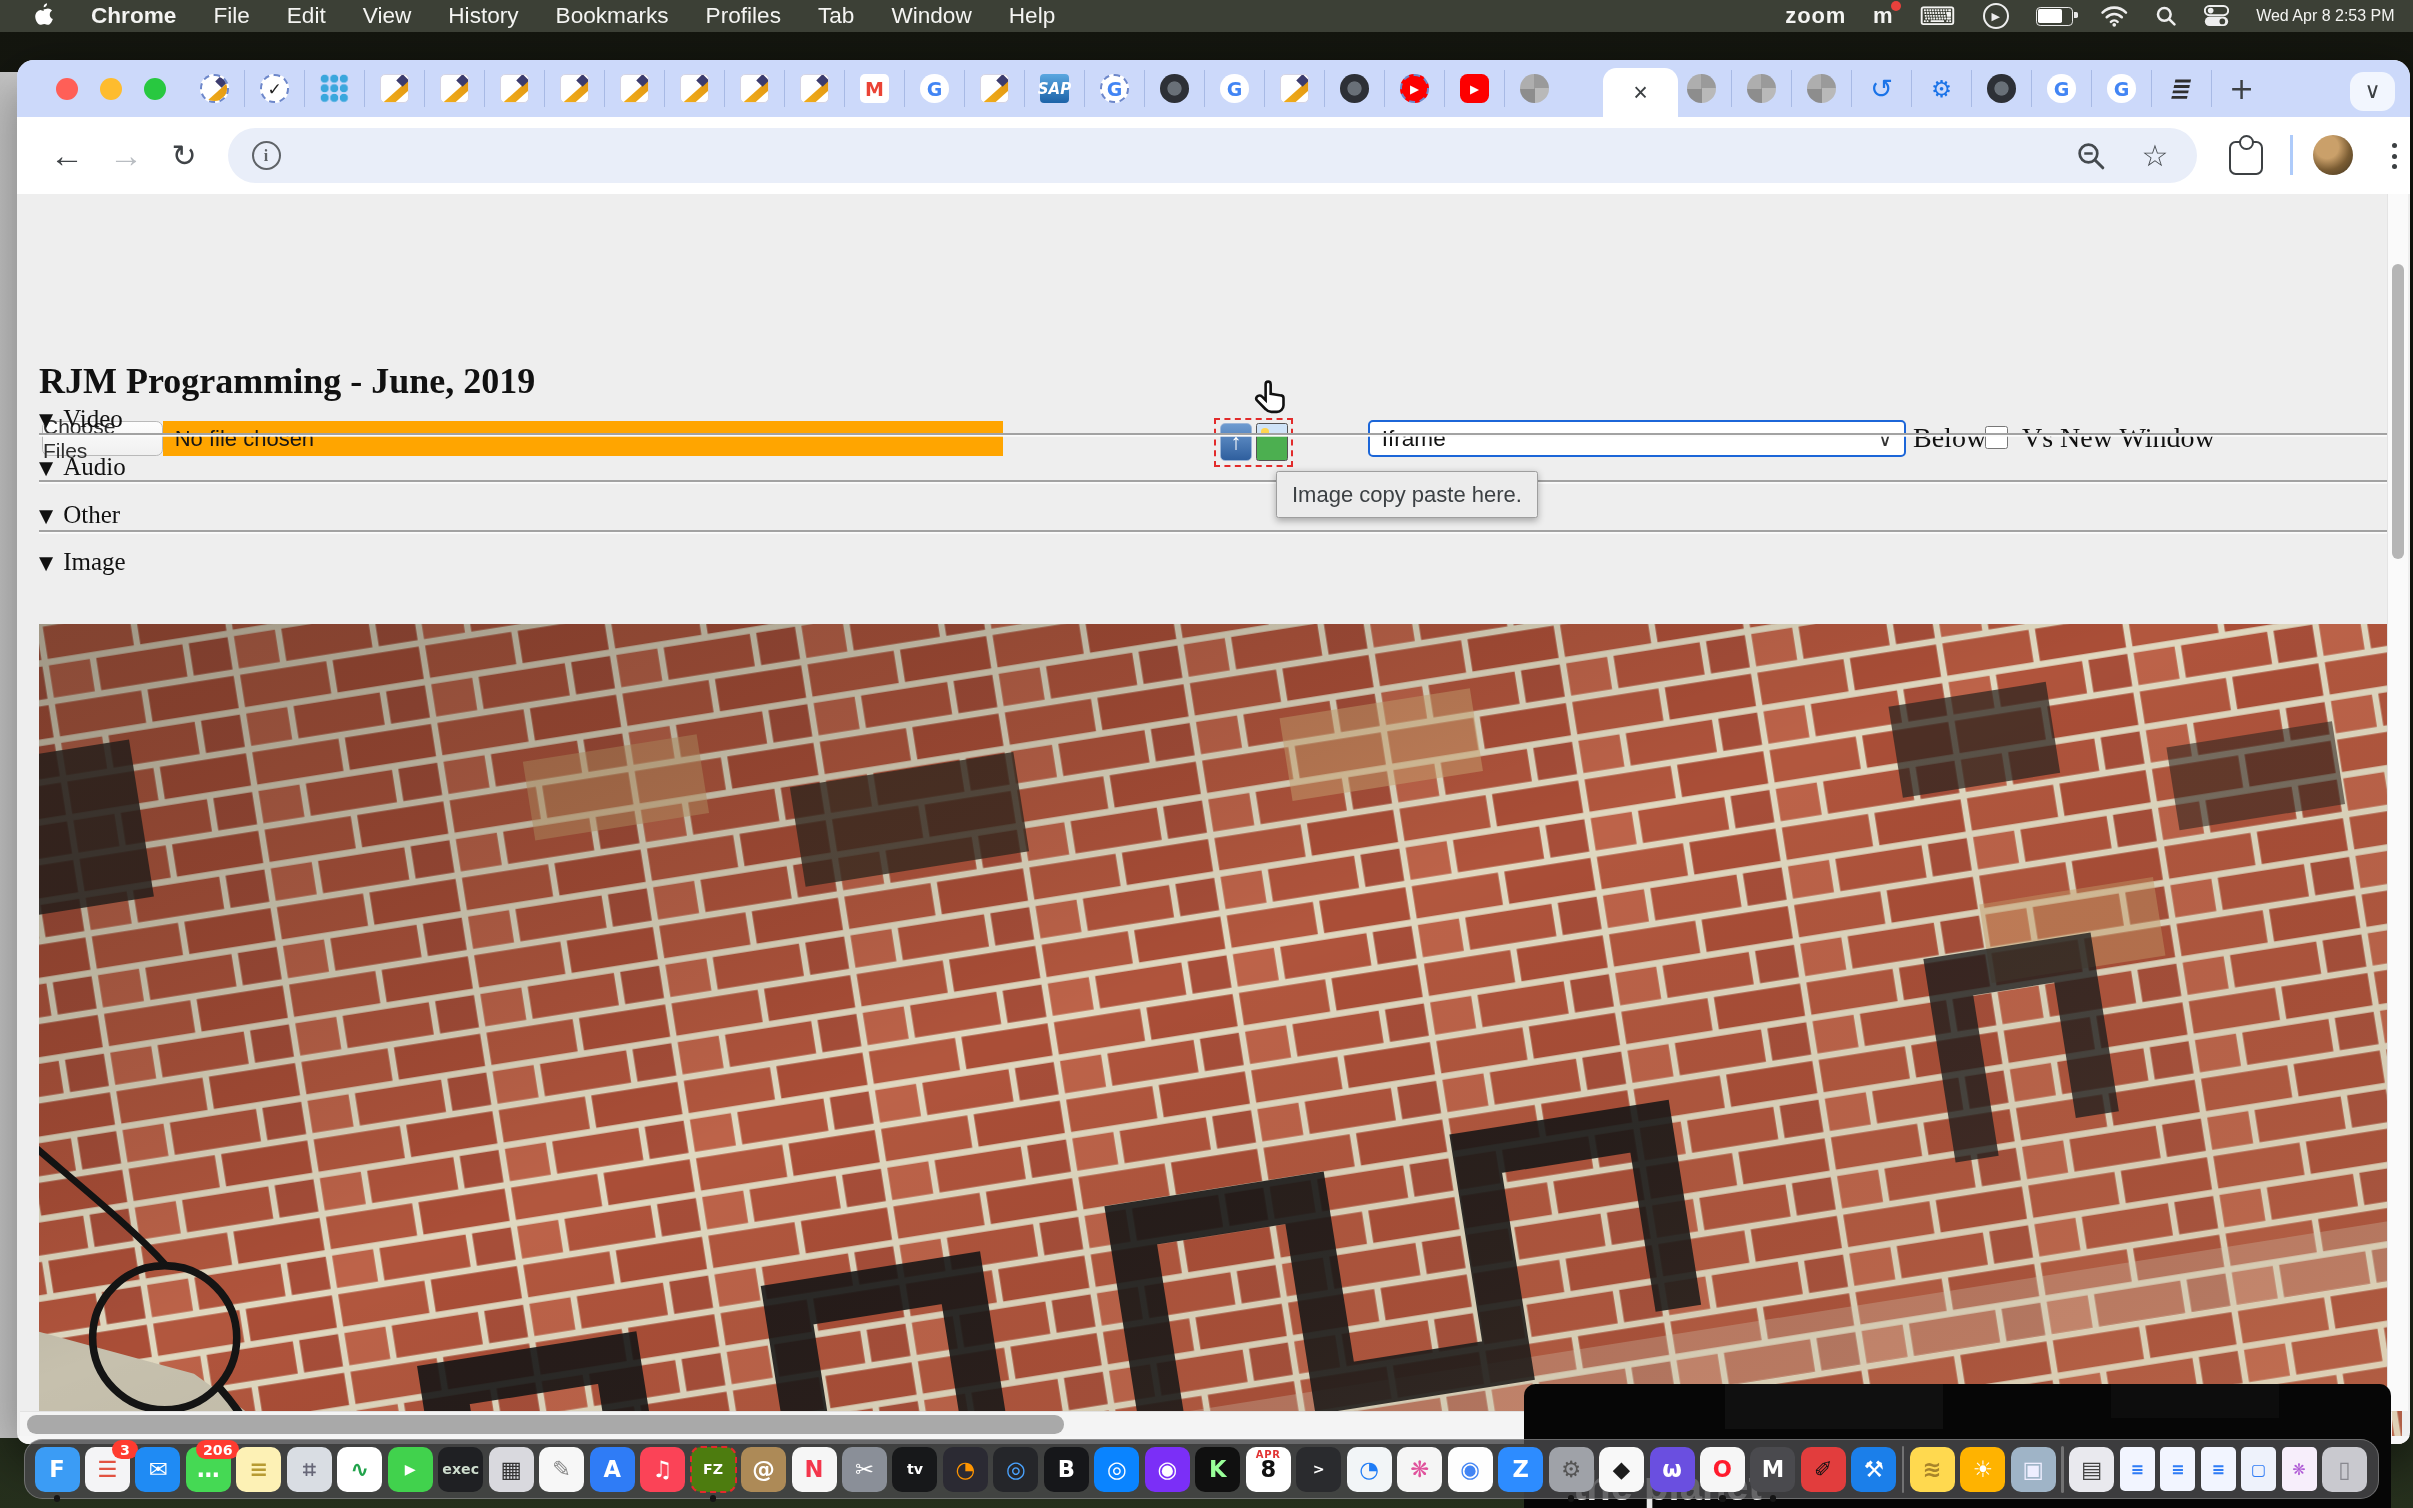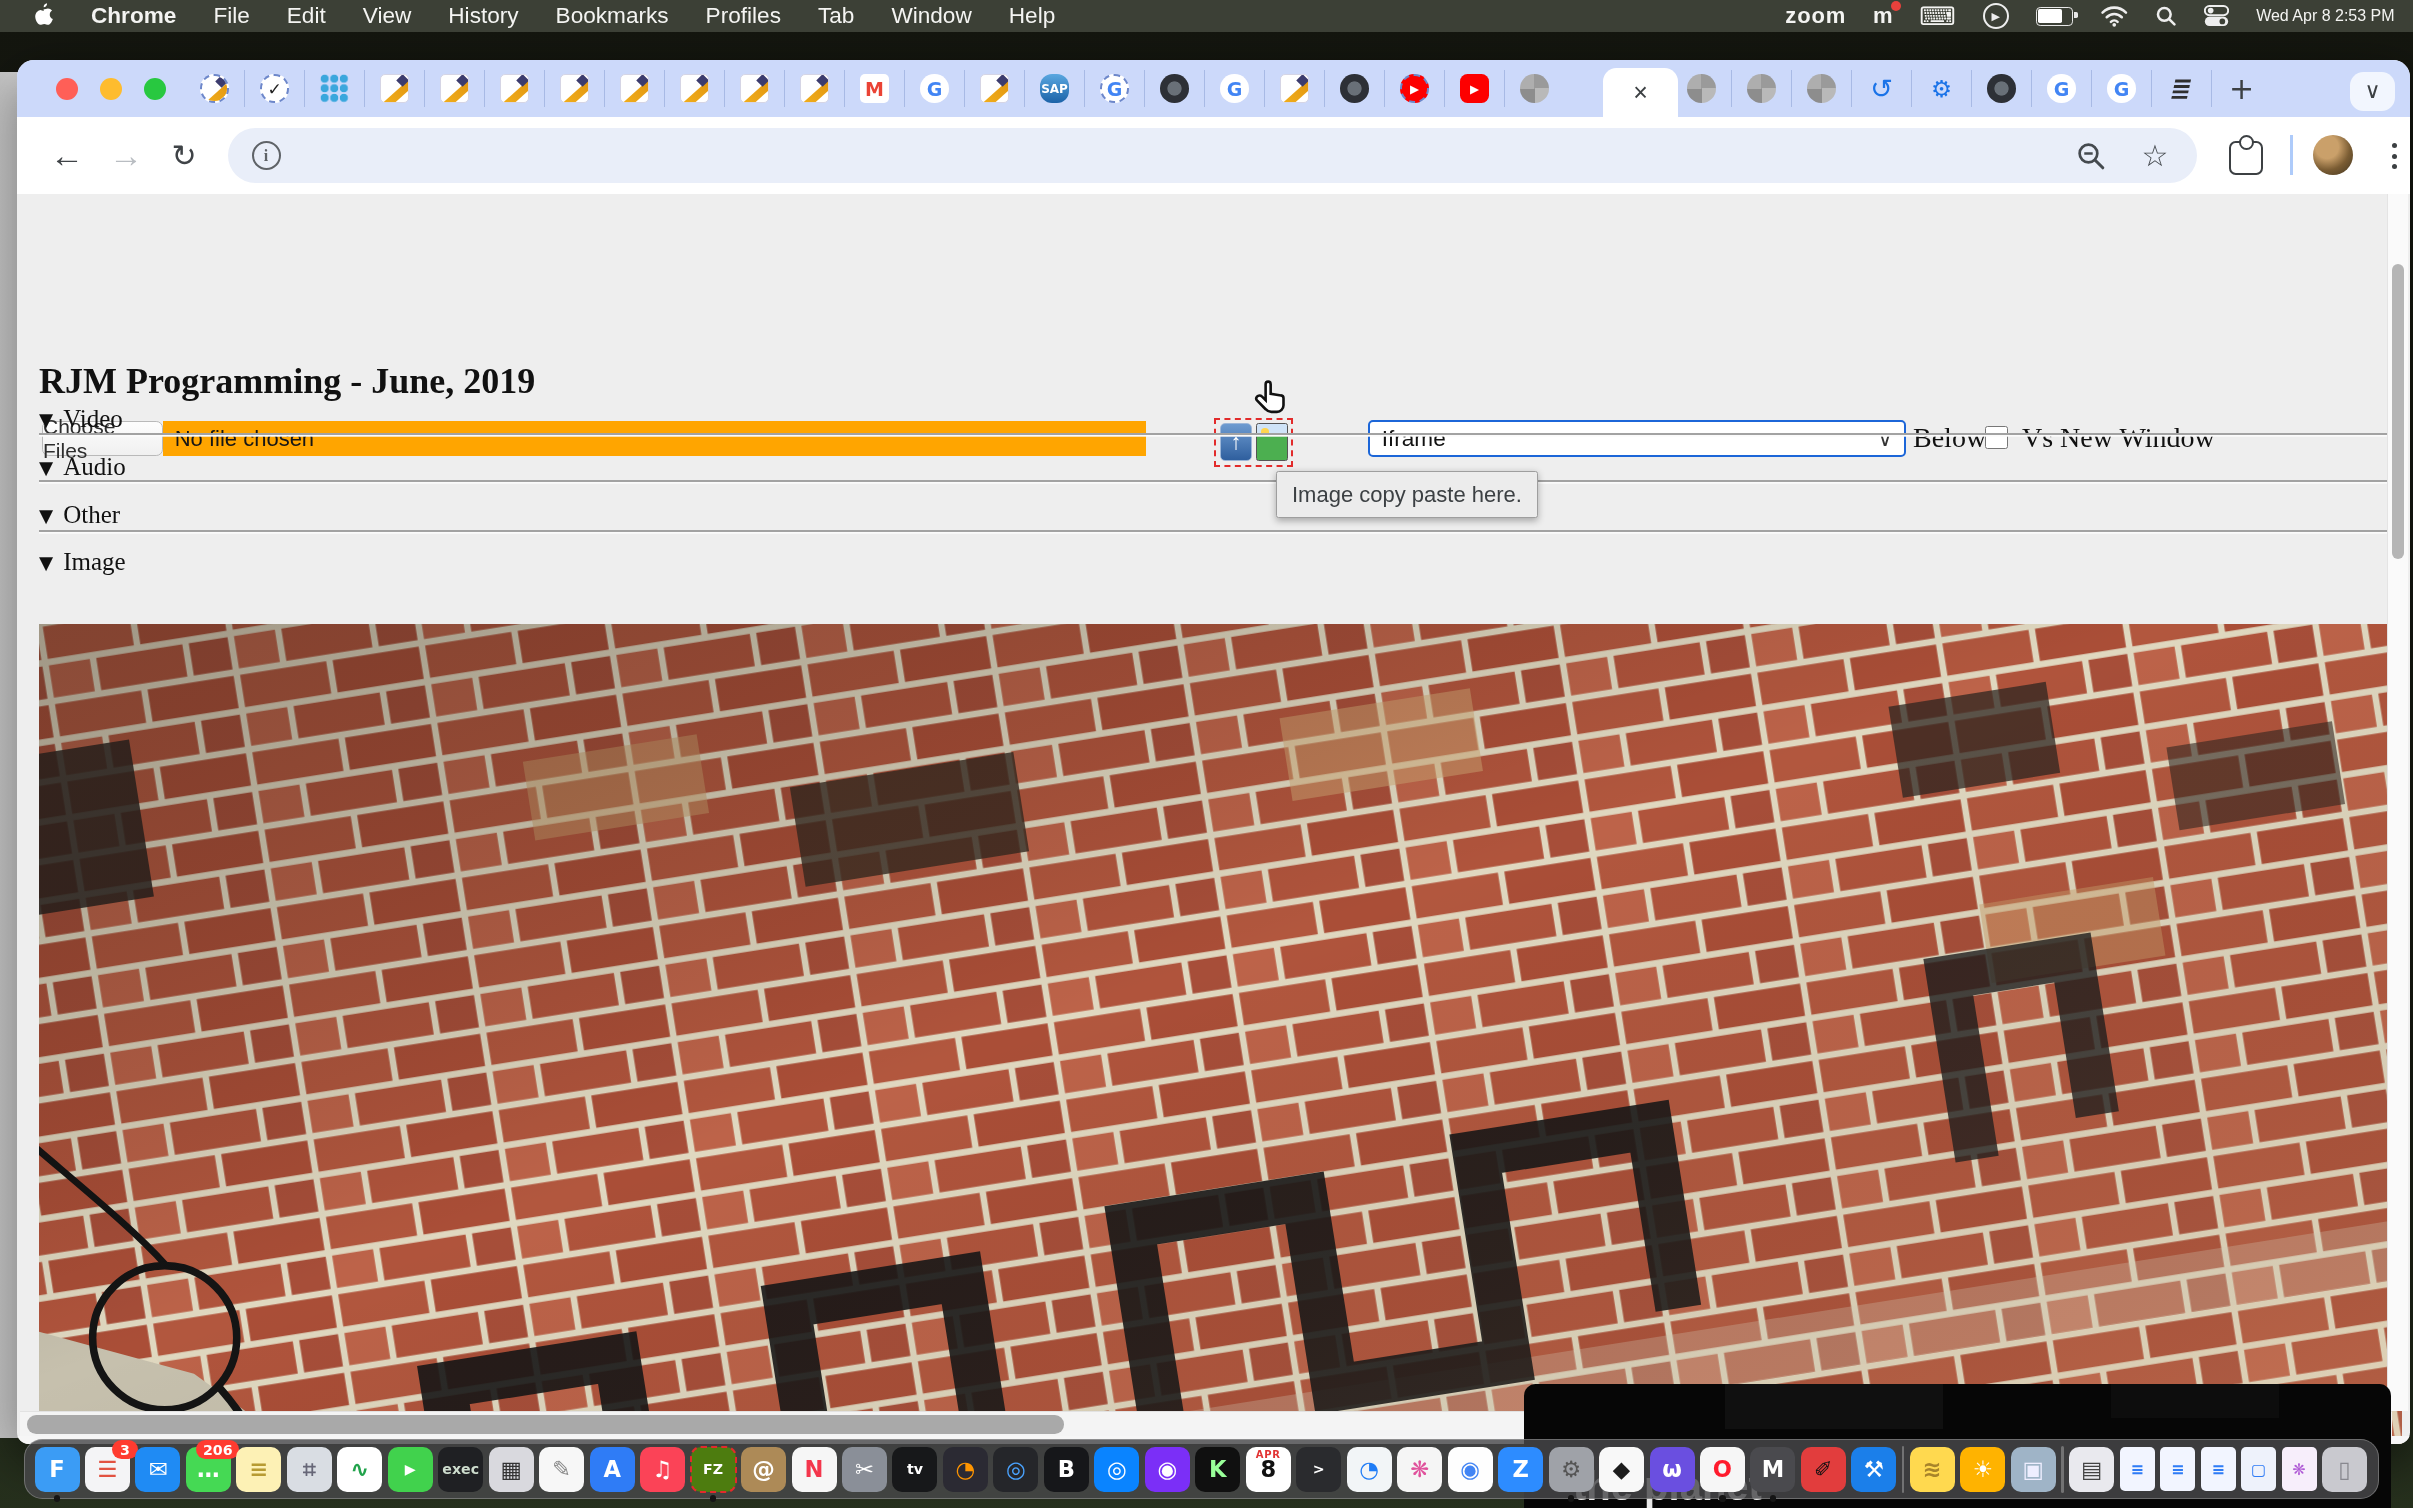--- a/index.html
+++ b/index.html
@@ -35,21 +35,21 @@
   .tabs-after{position:absolute;left:1655px;top:0;height:57px;display:flex;align-items:center;}
   .tab-slot{width:59px;height:37px;display:flex;align-items:center;justify-content:center;border-right:1.7px solid rgba(125,148,205,.45);}
   .tab-slot:last-child{border-right:none;}
   .fav{width:28.5px;height:28.5px;display:flex;align-items:center;justify-content:center;border-radius:5px;font:700 19px "DejaVu Sans","Liberation Sans",sans-serif;box-sizing:border-box;}
   .ic-pencil{background:#fff;position:relative;overflow:hidden;border:0.8px solid #d5d5e5;}
   .ic-pencil i{position:absolute;left:-6.7px;top:15px;width:47px;height:7.5px;background:linear-gradient(90deg,#f3b21e,#e0920e);transform:rotate(-42deg);}
   .ic-pencil b{position:absolute;right:0.8px;top:0.8px;width:9.2px;height:9.2px;background:#3c3c6e;transform:rotate(45deg);}
   .ring{border:2.5px dashed #6d87ca !important;border-radius:50% !important;}
   .ic-gmail{background:#fff;color:#ea4335;}
   .ic-google{background:#fff;border-radius:50%;color:#4285f4;}
-  .ic-sap{background:linear-gradient(180deg,#5aa7e0,#1c63a8);color:#fff;font-size:12px;border-radius:12px;}
+  .ic-sap{background:linear-gradient(180deg,#5aa7e0,#1c63a8);color:#fff;font-size:15px;font-style:italic;border-radius:4px;}
   .ic-youtube{background:#fd0000;color:#fff;font-size:11.7px;border-radius:7.5px;}
   .ic-chrome{background:radial-gradient(circle at 50% 50%,#697078 0 6.7px,#2d3036 7.5px);border-radius:50%;}
   .ic-globe{background:conic-gradient(#9a9a9a 0 90deg,#b9b9b9 90deg 180deg,#8d8d8d 180deg 270deg,#aeaeae 270deg);border-radius:50%;}
   .ic-history{color:#1a73e8;font-size:27px;font-weight:400;}
   .ic-gear{color:#1a73e8;font-size:23.5px;}
   .ic-so{color:#2f2f2f;font-size:25px;transform:skewX(-12deg);}
   .ic-dots{background-image:radial-gradient(circle,#3aa7dd 3.8px,transparent 4.4px);background-size:9.6px 9.6px;background-position:center;}
   .ic-check{background:#fff;border-radius:50%;color:#222;border:2.5px dashed #6d87ca;font-size:17px;}
   .ic-plus{color:#3c4043;font-size:30px;font-weight:400;}
   .active-tab{position:absolute;left:1586px;top:8.4px;width:75px;height:49px;background:#fff;border-radius:13.4px 13.4px 0 0;display:flex;align-items:center;justify-content:center;}
@@ -69,21 +69,21 @@
   .tb-divider{position:absolute;left:2273px;top:18.4px;width:2.5px;height:40px;background:#aecbfa;}
   .avatar{position:absolute;left:2296px;top:18.4px;width:40px;height:40px;border-radius:50%;background:radial-gradient(circle at 35% 30%,#caa06a 0 30%,#7a5c33 60%,#3f3420);}
   .dots3{position:absolute;left:2365px;top:17px;width:25px;height:44px;display:flex;flex-direction:column;align-items:center;justify-content:center;gap:5.9px;}
   .dots3 i{width:5px;height:5px;border-radius:50%;background:#3c4043;}
 
   
   .serif{font-family:"Liberation Serif","DejaVu Serif",serif;}
   .page-title{position:absolute;left:22px;top:223px;font-size:49px;font-weight:700;color:#111;}
   .page-sub{position:absolute;left:22px;top:300px;font-size:36px;font-weight:700;color:#111;}
   .choose-btn{position:absolute;left:25px;top:361px;width:121px;height:35px;background:linear-gradient(#fdfdfd,#f0f0f0);border:1.7px solid #b9b9b9;border-radius:6.7px;box-sizing:border-box;display:flex;align-items:center;justify-content:center;font-size:21px;color:#2d2d2d;}
-  .file-status{position:absolute;left:146px;top:361px;width:983px;height:35px;background:#ffa500;display:flex;align-items:center;font-size:22px;color:#161616;padding-left:11.7px;box-sizing:border-box;}
+  .file-status{position:absolute;left:146px;top:361px;width:840px;height:35px;background:#ffa500;display:flex;align-items:center;font-size:22px;color:#161616;padding-left:11.7px;box-sizing:border-box;}
   .drop-dash{position:absolute;left:1197px;top:358px;width:79px;height:49px;border:2.5px dashed #e22b2b;box-sizing:border-box;}
   .up-icon{position:absolute;left:1203px;top:363px;width:32px;height:38px;background:linear-gradient(180deg,#6d9bd0,#2f5f9e);border:1.7px solid #9db7d8;border-radius:5px;display:flex;align-items:center;justify-content:center;color:#fff;font-size:22px;font-weight:700;box-sizing:border-box;}
   .img-icon{position:absolute;left:1239px;top:363px;width:32px;height:38px;border:1.7px solid #555;border-radius:2.5px;background:linear-gradient(180deg,#cfe3f7 0 32%,#4caf50 32% 100%);box-sizing:border-box;}
   .img-icon::before{content:"";position:absolute;left:4.2px;top:4.2px;width:7.5px;height:7.5px;border-radius:50%;background:#ffd54f;}
   .cursor-hand{position:absolute;left:1251px;top:379px;width:39px;height:39px;z-index:60;}
   .iframe-select{position:absolute;left:1351px;top:360px;width:538px;height:37px;background:#fff;border:2.5px solid #1c66d8;border-radius:5px;box-sizing:border-box;display:flex;align-items:center;font-size:22.6px;color:#111;padding:0 11.7px;}
   .iframe-select .chev{margin-left:auto;font-size:20px;color:#333;}
   .below-label{position:absolute;left:1896px;top:362px;font-size:28px;color:#111;}
   .vs-checkbox{position:absolute;left:1968px;top:366px;width:22.6px;height:22.6px;border:1.7px solid #777;background:#fff;border-radius:2.5px;box-sizing:border-box;}
   .vs-label{position:absolute;left:2005px;top:362px;font-size:28px;color:#111;}

